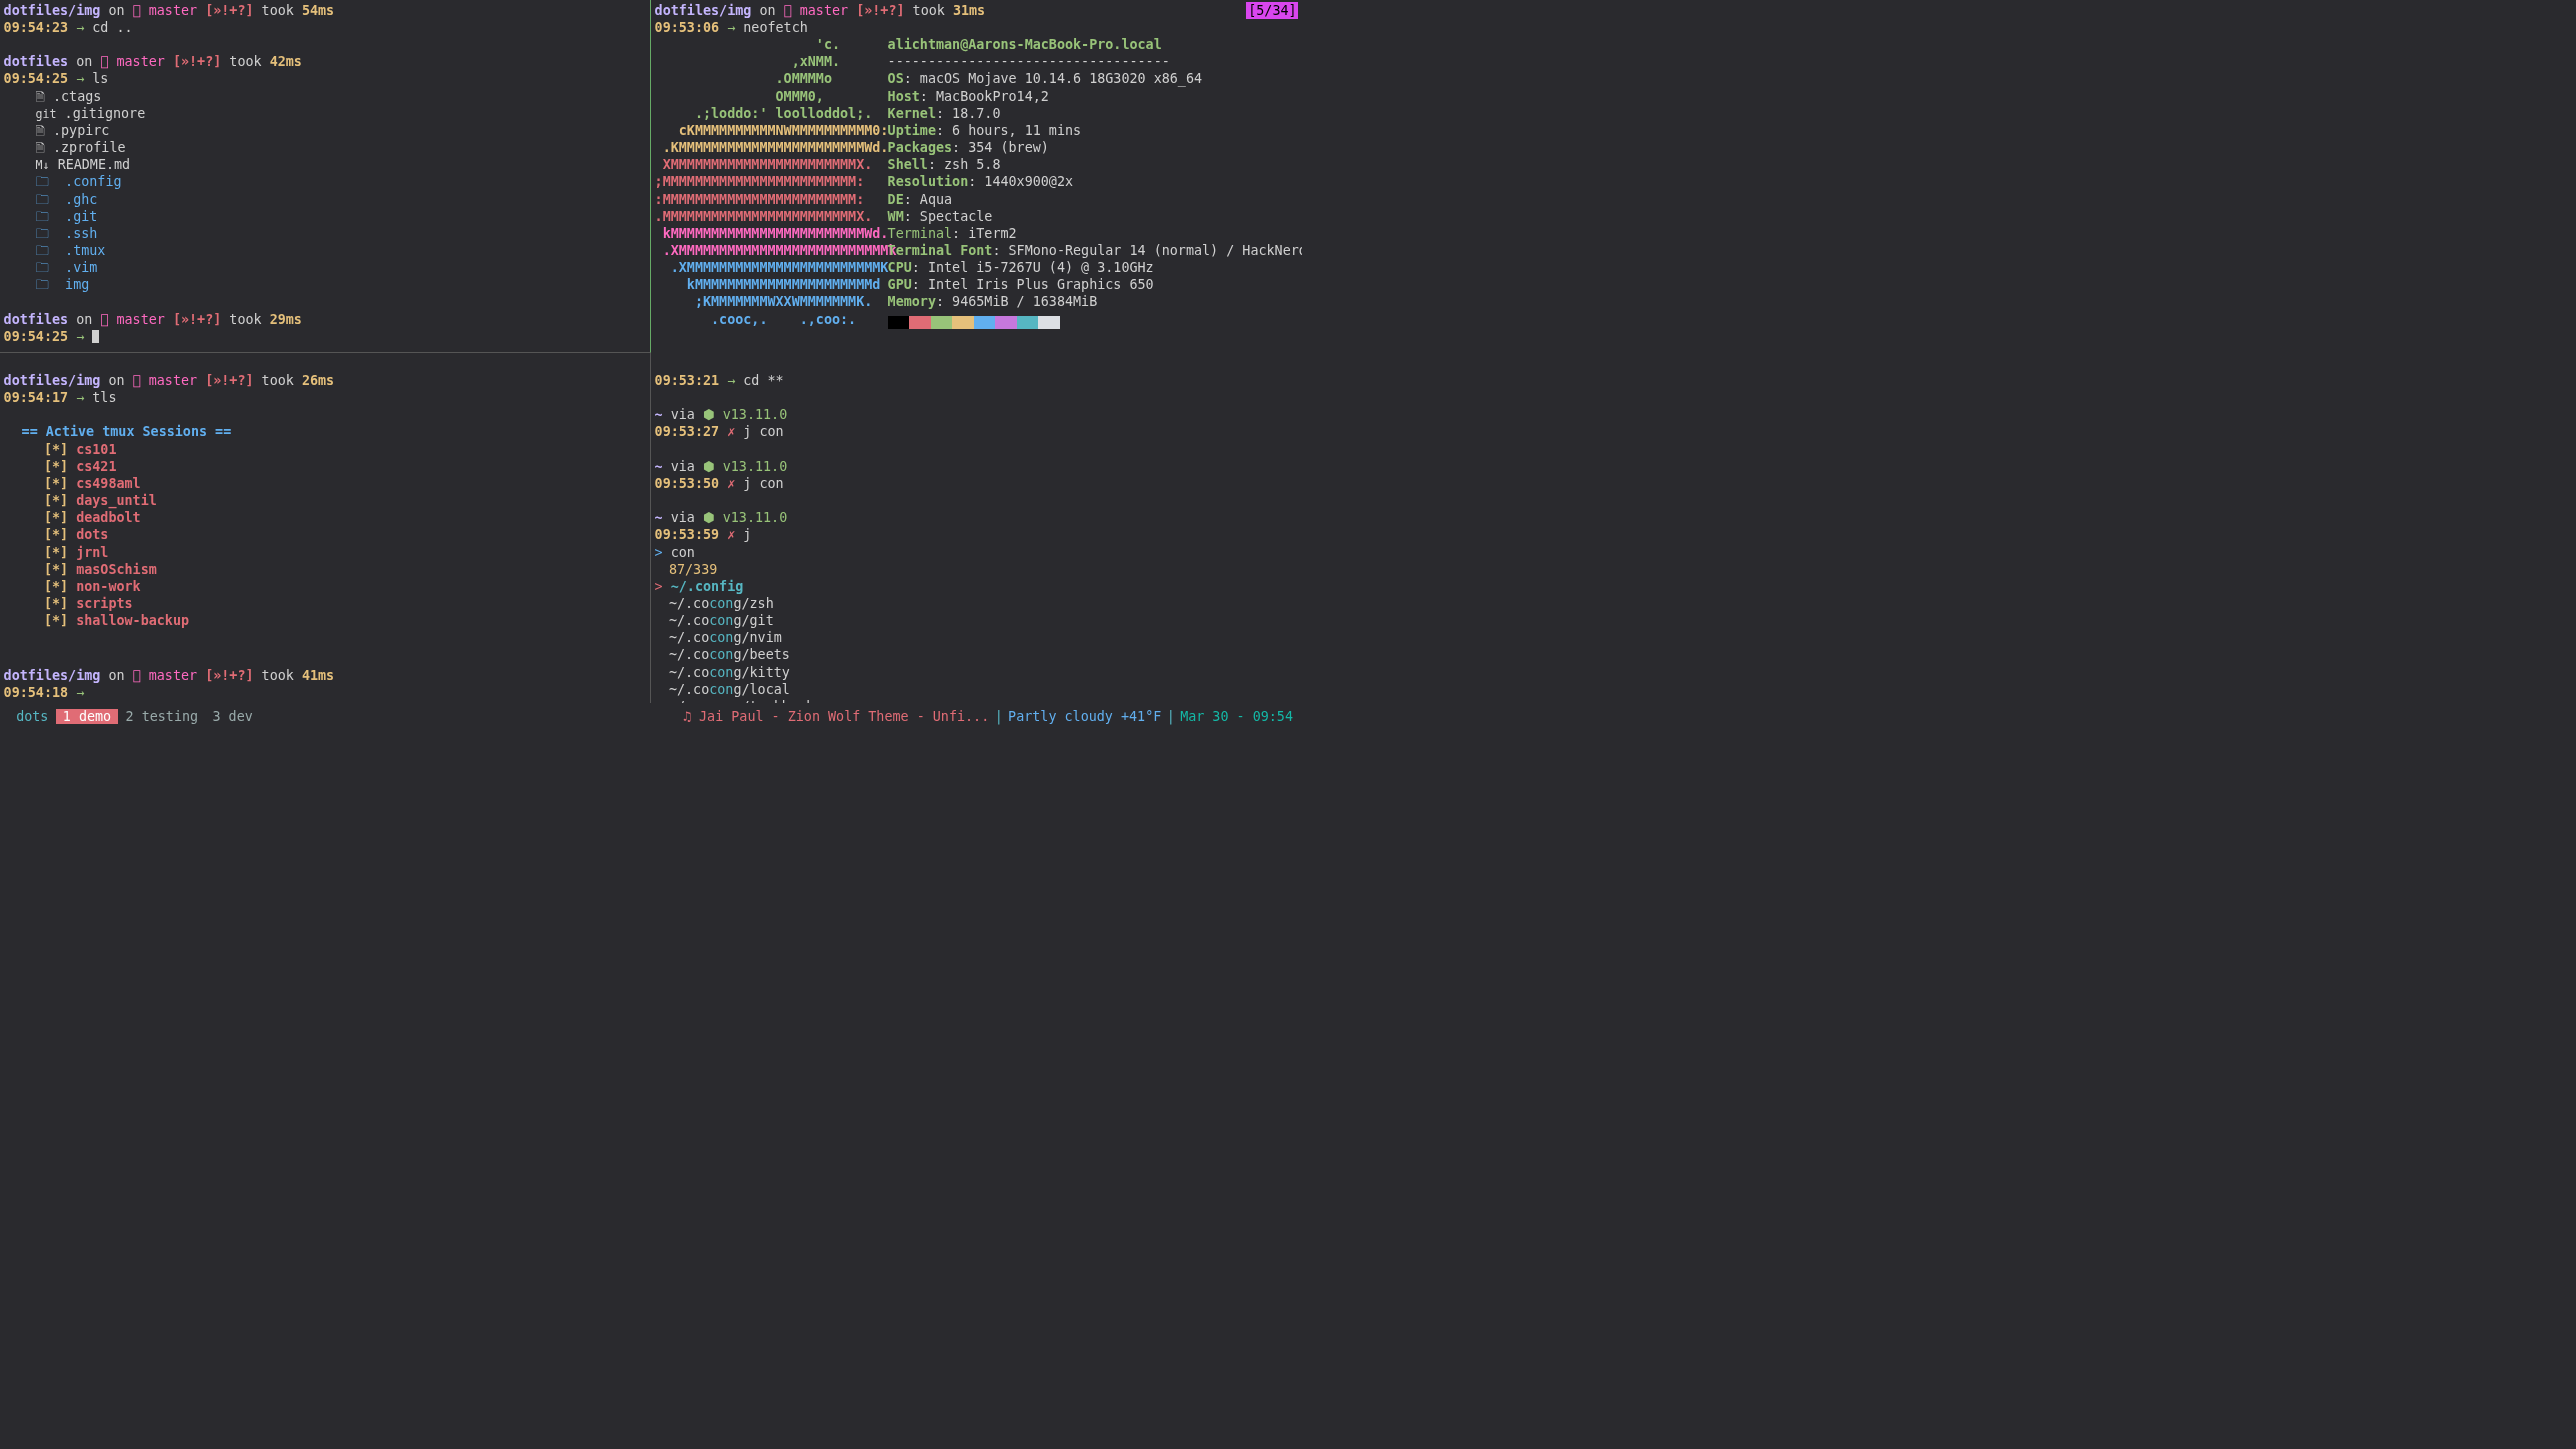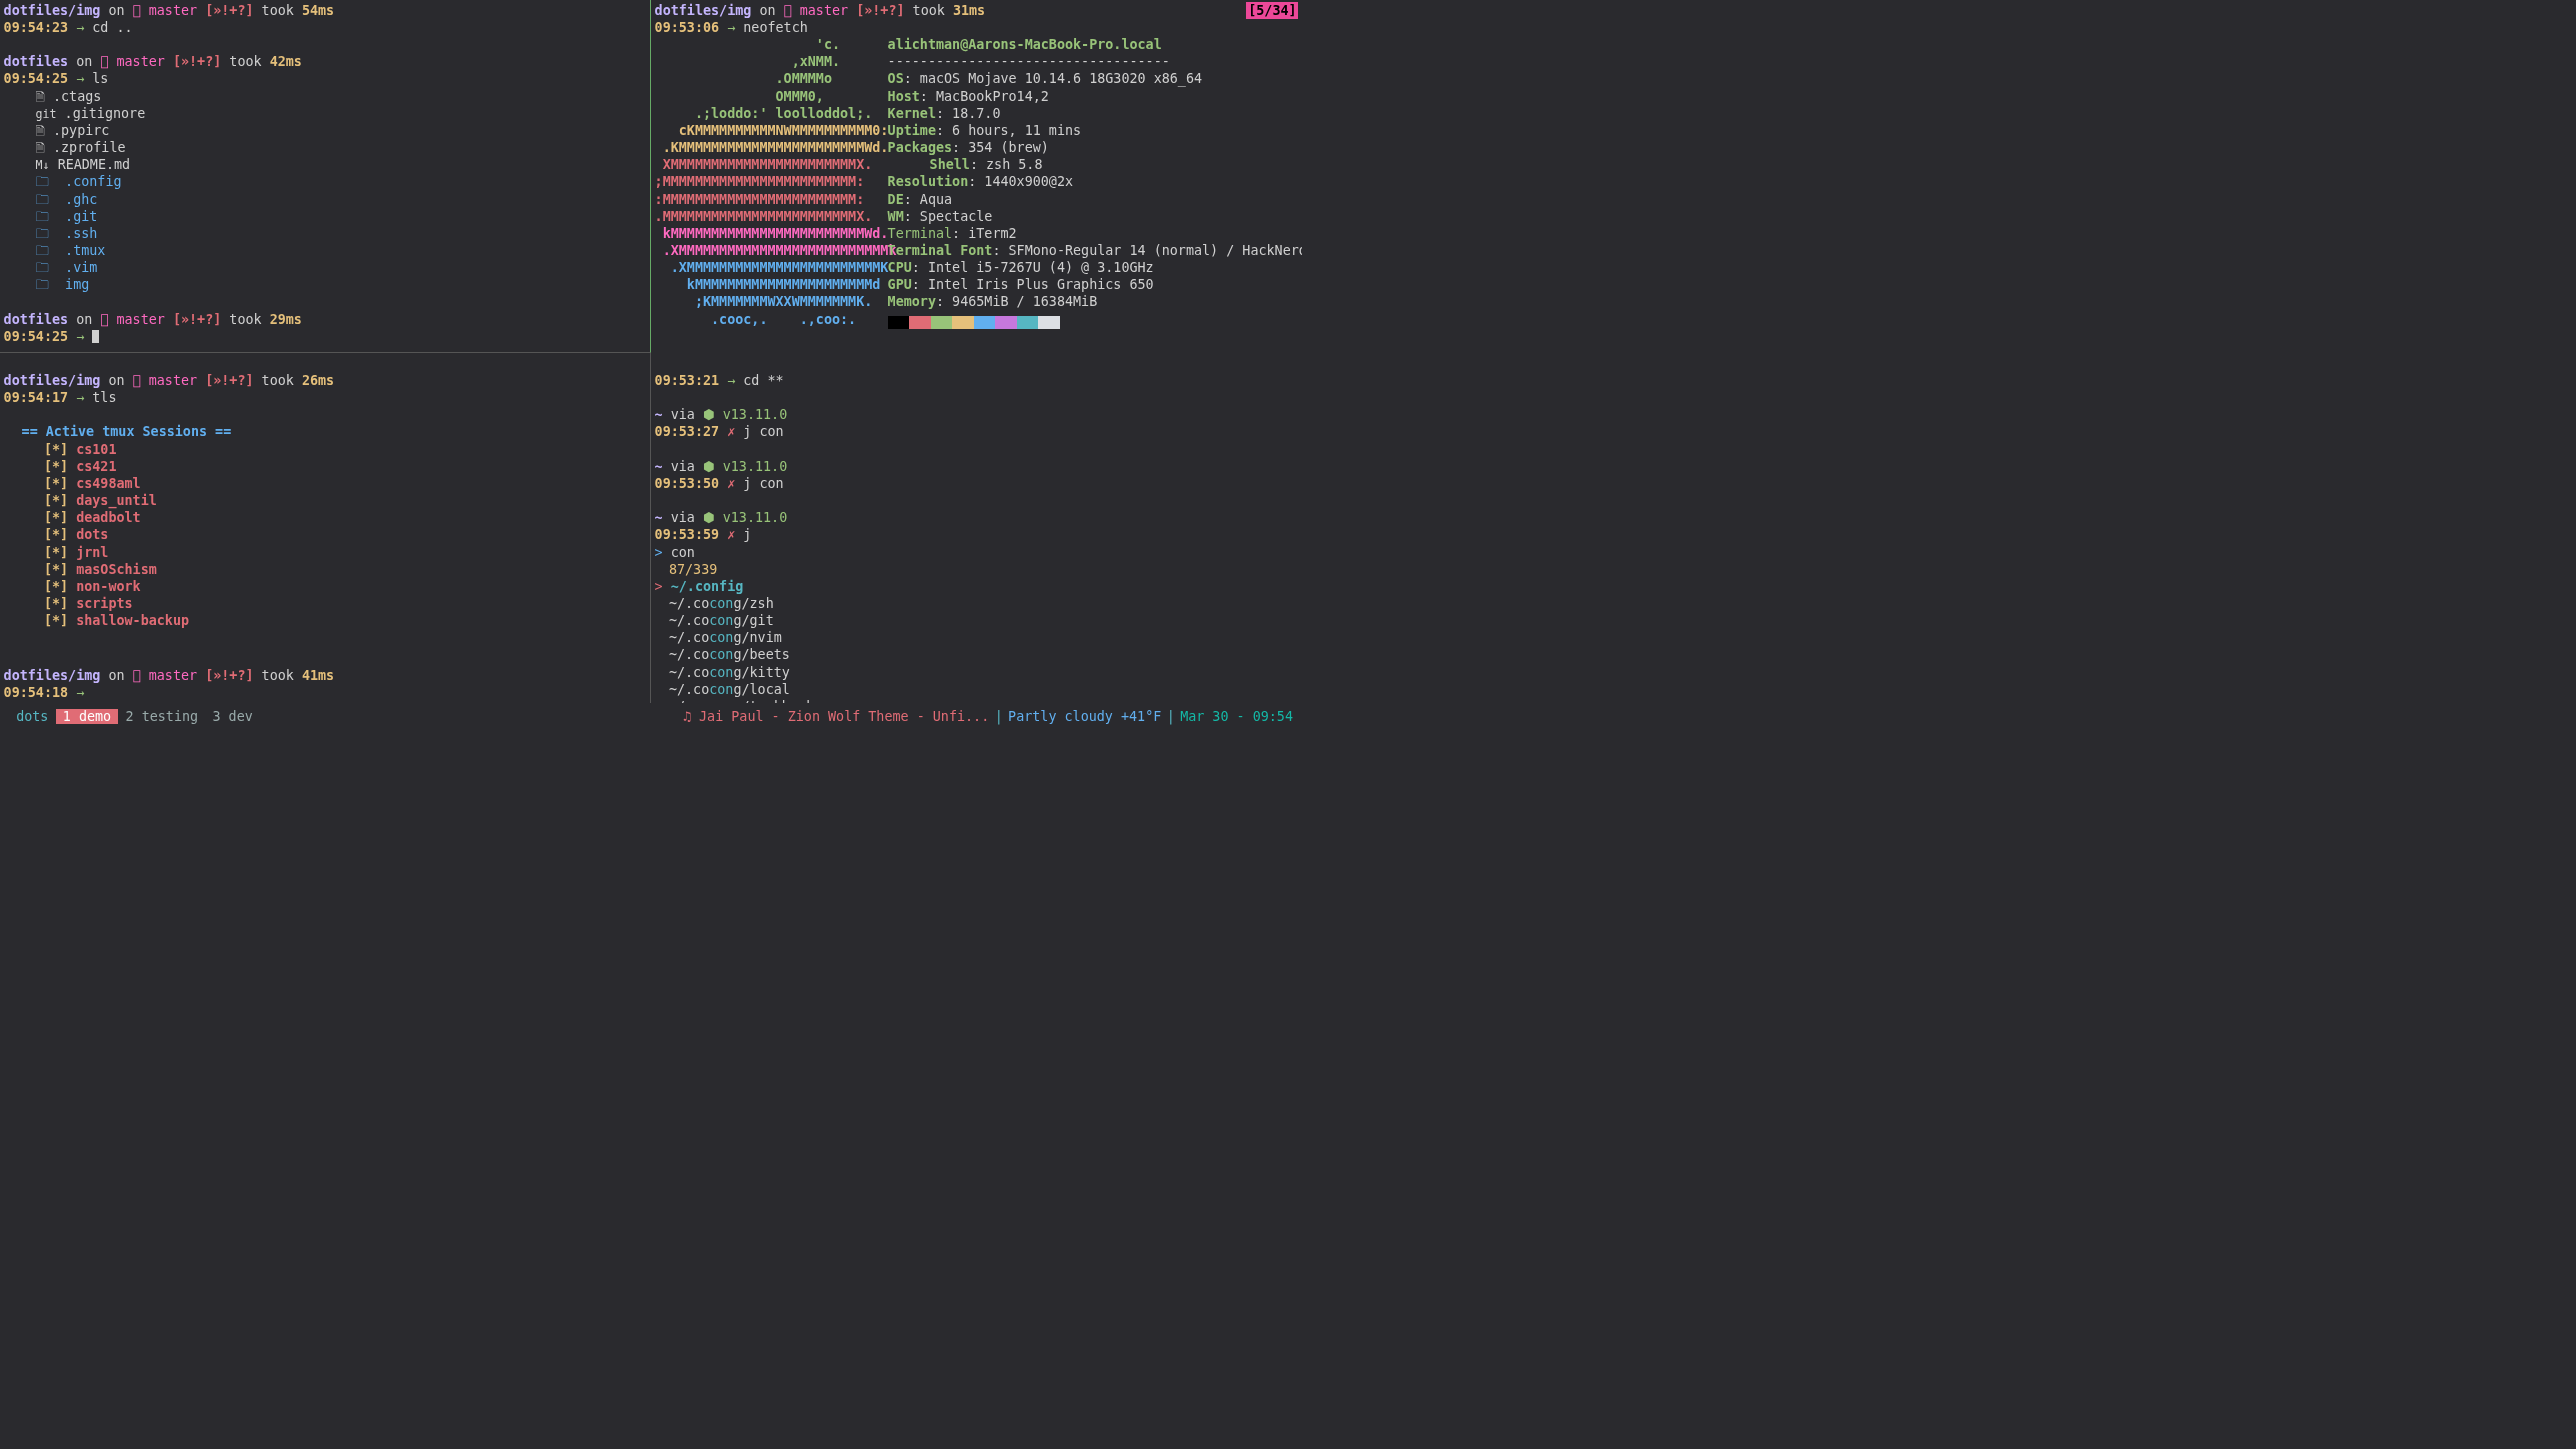--- a/index.html
+++ b/index.html
@@ -40,21 +40,21 @@
 .cyan { color: #56b6c2; }
 .cyan-b { color: #c4b5fd; font-weight: bold; }
 .blue { color: #61afef; }
 .green { color: #98c379; }
 .yellow { color: #e5c07b; }
 .yellow-b { color: #e5c07b; font-weight: bold; }
 .red { color: #e06c75; }
 .red-b { color: #e06c75; font-weight: bold; }
 .pink { color: #ff6ac1; }
 .white { color: #d0d0d0; }
-.bg-yellow { background:#ec4899; color:#000; padding:0 1.8px; font-weight:bold; }
+.bg-yellow { background:#d946ef; color:#000; padding:0 1.8px; font-weight:normal; }
 .folder-icon { color: #61afef; }
 .file-icon { color: #d0d0d0; }
 .cursor-block { background:#d0d0d0; display:inline-block; width:7.2px; height:13.4px; vertical-align:middle; }
 .color-swatches { display:flex; margin-top:5.4px; }
 .color-swatches span { width:21.5px; height:12.5px; display:inline-block; }
 .status-left { display:flex; gap:0; }
 .status-right { margin-left:auto; display:flex; gap:0; }
 .win-session { background:#2a2a2e; color:#56b6c2; padding:0 7.2px; }
 .win-active { background:#e06c75; color:#fff; padding:0 7.2px; }
 .win-item { color:#9aa; padding:0 7.2px; }
@@ -124,21 +124,21 @@
         </div>
       <div id="neofetch-info" style="flex:1;">
         <div class="line green" style="font-weight:bold;">alichtman@Aarons-MacBook-Pro.local</div>
         <div class="line white">-----------------------------------</div>
         <div id="nf-rows">
             <div class="line"><span class="green" style="font-weight:bold;">OS</span><span class="white">: macOS Mojave 10.14.6 18G3020 x86_64</span></div>
             <div class="line"><span class="green" style="font-weight:bold;">Host</span><span class="white">: MacBookPro14,2</span></div>
             <div class="line"><span class="green" style="font-weight:bold;">Kernel</span><span class="white">: 18.7.0</span></div>
             <div class="line"><span class="green" style="font-weight:bold;">Uptime</span><span class="white">: 6 hours, 11 mins</span></div>
             <div class="line"><span class="green" style="font-weight:bold;">Packages</span><span class="white">: 354 (brew)</span></div>
-            <div class="line"><span class="green" style="font-weight:bold;margin-left:42px;">Shell</span><span class="white">: zsh 5.8</span></div>
+            <div class="line"><span class="green" style="font-weight:bold;">Shell</span><span class="white">: zsh 5.8</span></div>
             <div class="line"><span class="green" style="font-weight:bold;">Resolution</span><span class="white">: 1440x900@2x</span></div>
             <div class="line"><span class="green" style="font-weight:bold;">DE</span><span class="white">: Aqua</span></div>
             <div class="line"><span class="green" style="font-weight:bold;">WM</span><span class="white">: Spectacle</span></div>
             <div class="line"><span class="green" style="font-weight:normal;">Terminal</span><span class="white">: iTerm2</span></div>
             <div class="line"><span class="green" style="font-weight:bold;">Terminal Font</span><span class="white">: SFMono-Regular 14 (normal) / HackNerdFo</span></div>
             <div class="line"><span class="green" style="font-weight:bold;">CPU</span><span class="white">: Intel i5-7267U (4) @ 3.10GHz</span></div>
             <div class="line"><span class="green" style="font-weight:bold;">GPU</span><span class="white">: Intel Iris Plus Graphics 650</span></div>
             <div class="line"><span class="green" style="font-weight:bold;">Memory</span><span class="white">: 9465MiB / 16384MiB</span></div>
           </div>
         <div class="color-swatches" id="swatches">

